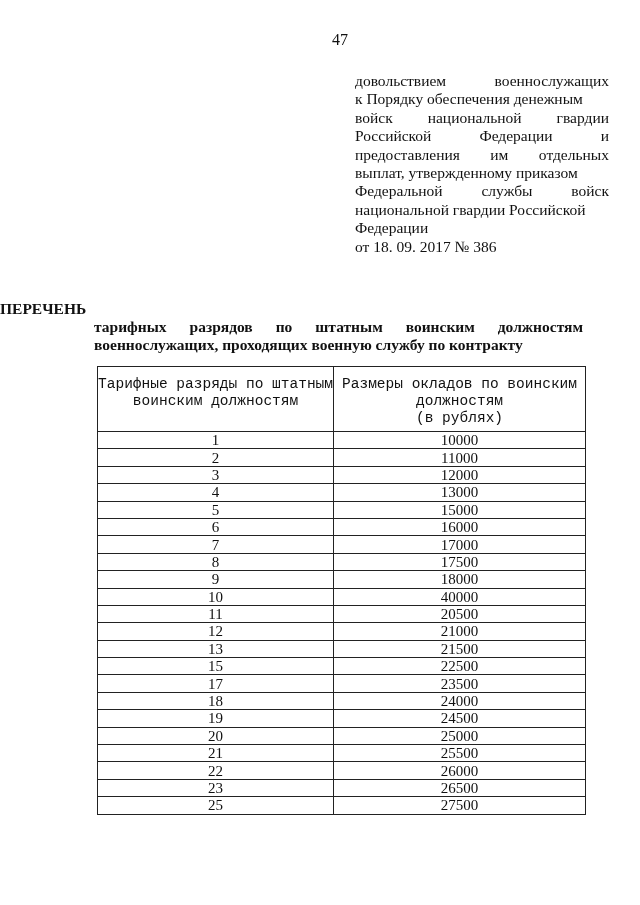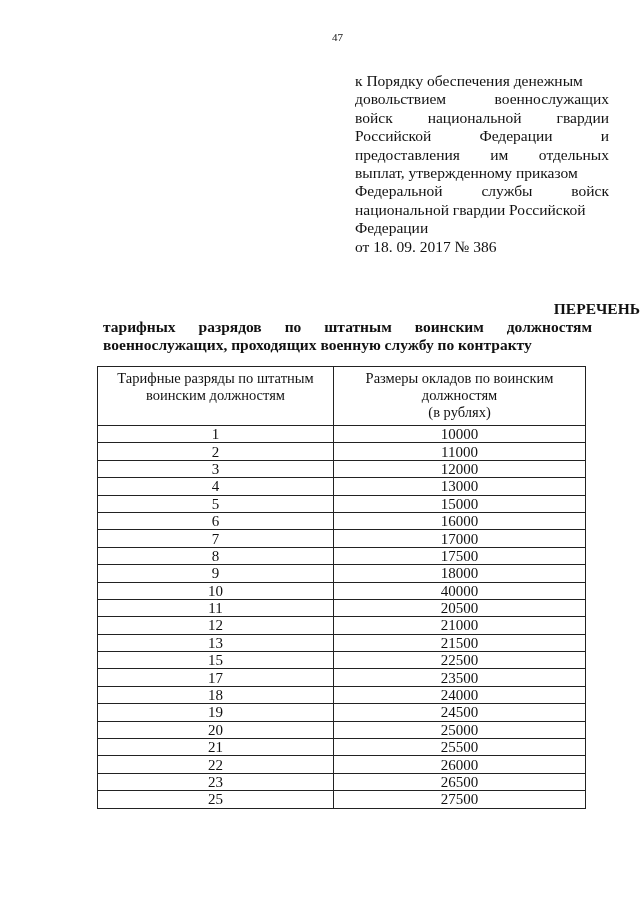--- a/index.html
+++ b/index.html
@@ -1,64 +1,65 @@
 <!DOCTYPE html>
 <html><head>
   <meta charset="utf-8">
   <style>
     html, body { margin: 0; padding: 0; background: #ffffff; }
     body {
       width: 640px; height: 905px; position: relative; overflow: hidden;
       font-family: "Liberation Serif", "DejaVu Serif", serif; color: #111;
     }
     .page-number {
-      position: absolute; left: 332px; top: 31px; font-size: 11px;
+      position: absolute; left: 332px; top: 31px; font-size: 16px;
     }
     .appendix {
       position: absolute; left: 355px; top: 72px; width: 254px;
       font-size: 15.5px; line-height: 18.4px;
     }
     .appendix .line { display: block; white-space: nowrap; }
     .appendix .just { display: flex; justify-content: space-between; }
     .title {
       position: absolute; left: 0; width: 640px; top: 300px;
-      text-align: right; font-weight: bold; font-size: 15.5px;
+      text-align: left; font-weight: bold; font-size: 15.5px;
     }
     .subtitle {
-      position: absolute; left: 103px; width: 489px; top: 318px;
+      position: absolute; left: 94px; width: 489px; top: 318px;
       font-weight: bold; font-size: 15.5px; line-height: 18px;
     }
     .subtitle .just { display: flex; justify-content: space-between; }
     .salary-table {
       position: absolute; left: 97px; top: 366px; width: 489px;
       border-collapse: collapse; font-size: 15px;
     }
     .salary-table th, .salary-table td {
       border: 1px solid #222; text-align: center; padding: 0;
       font-weight: normal;
     }
     .salary-table th {
-      height: 55px; vertical-align: top; line-height: 17px; padding-top: 3px;
+      height: 55px; vertical-align: top; line-height: 17px; padding-top: 9px;
       font-size: 14.5px;
+      font-family: Liberation Mono, monospace;
     }
     .salary-table td { height: 16.4px; line-height: 16px; }
     .col1 { width: 236px; }
     .col2 { width: 252px; }
   </style>
 </head>
 <body>
 
 <div class="page-number">47</div>
 
 <div class="appendix" id="appendix">
-    <span class="line">к Порядку обеспечения денежным</span>
     <span class="line just">
       <span>довольствием</span>
       <span>военнослужащих</span>
     </span>
+    <span class="line">к Порядку обеспечения денежным</span>
     <span class="line just">
       <span>войск</span>
       <span>национальной</span>
       <span>гвардии</span>
     </span>
     <span class="line just">
       <span>Российской</span>
       <span>Федерации</span>
       <span>и</span>
     </span>

